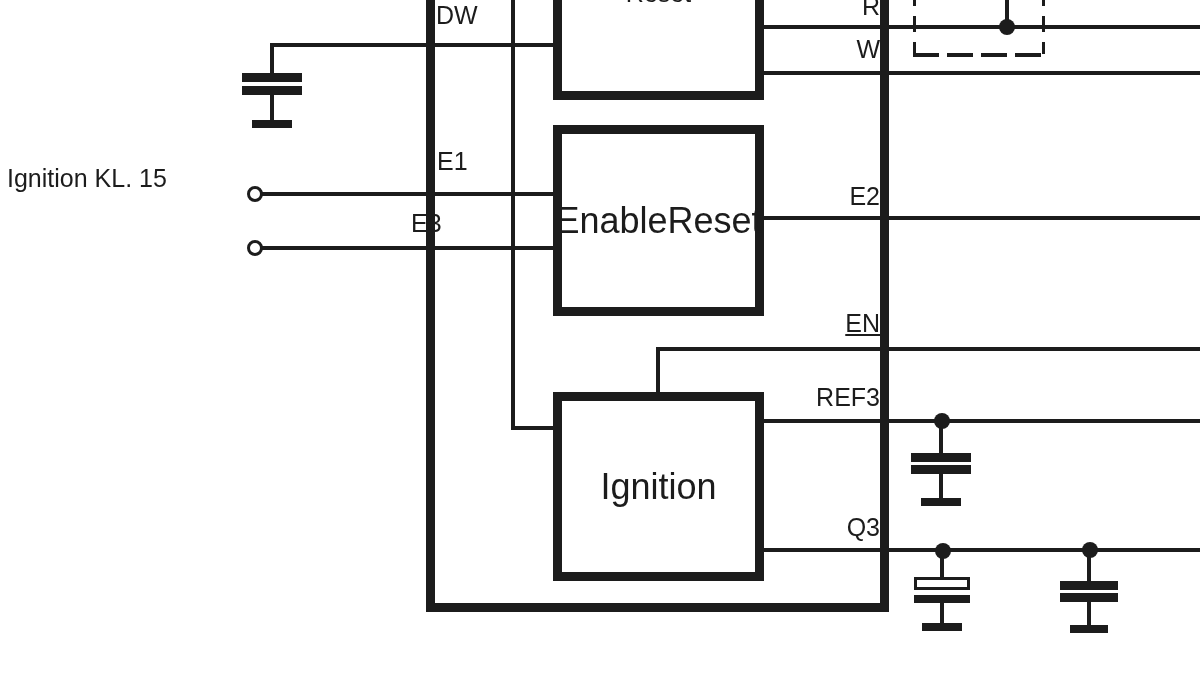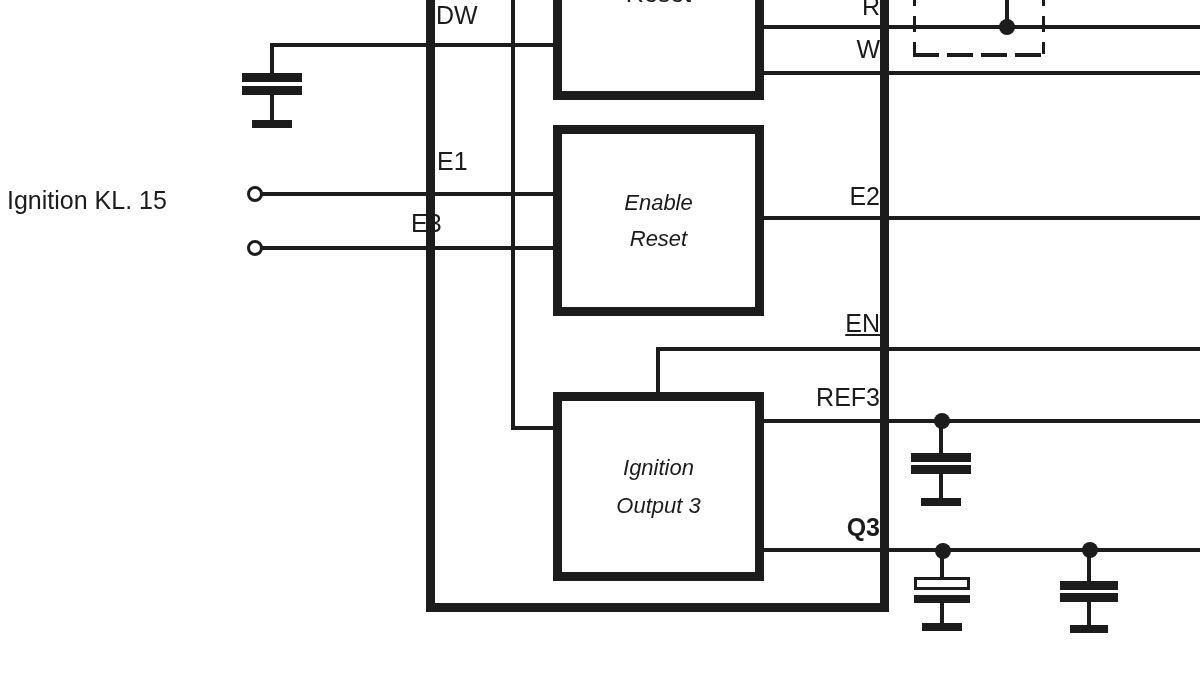--- a/index.html
+++ b/index.html
@@ -17,22 +17,22 @@
   .label { position:absolute; font-size:25px; line-height:1; color:var(--line); white-space:nowrap; }
   .r { text-align:right; }
   .plate { position:absolute; background:var(--line); }
   .plate-hollow { position:absolute; border:3px solid var(--line); background:var(--bg); box-sizing:border-box; }
   .dot { position:absolute; width:16px; height:16px; border-radius:50%; background:var(--line); }
   .term { position:absolute; width:10px; height:10px; border:3px solid var(--line); border-radius:50%; background:var(--bg); }
   .dashv { position:absolute; width:3px;
            background:repeating-linear-gradient(to bottom, var(--line) 0 16px, transparent 16px 26px); }
   .dashh { position:absolute; height:4px;
            background:repeating-linear-gradient(to right, var(--line) 0 26px, transparent 26px 34px); }
-  .blocklabel { position:absolute; display:flex; flex-direction:column; align-items:center; justify-content:center;
-                color:var(--line); font-size:22px; text-align:center;font-style:italic; }
+  .blocklabel { position:absolute; display:flex; align-items:center; justify-content:center;
+                color:var(--line); font-size:36px; text-align:center; }
 </style>
 </head>
 <body>
 
 <div class="stage">
 
   <div class="hw" style="left:270px; top:43px;  width:287px;"></div>
   <div class="hw" style="left:260px; top:192px; width:297px;"></div>
   <div class="hw" style="left:260px; top:246px; width:297px;"></div>
   <div class="hw" style="left:758px; top:25px;  width:442px;"></div>
@@ -57,34 +57,33 @@
   <div class="box" style="left:553px; top:125px; width:211px; height:191px;"></div>
   <div class="box" style="left:553px; top:392px; width:211px; height:189px;"></div>
 
   <div class="label" style="left:553px; top:-19px; width:211px; text-align:center;">Reset</div>
   <div class="blocklabel" style="left:562px; top:134px; width:193px; height:173px; line-height:36px;">
     <span>Enable</span>
     <span>Reset</span>
   </div>
   <div class="blocklabel" style="left:562px; top:401px; width:193px; height:171px; line-height:38px;">
     <span>Ignition</span>
-    <span>Output 3</span>
   </div>
 
   <div class="label" style="left:436px; top:3px;">DW</div>
   <div class="label" style="left:437px; top:149px;">E1</div>
   <div class="label" style="left:411px; top:211px;">E3</div>
   <div class="label r" style="right:320px; top:-6px;">R</div>
   <div class="label r" style="right:320px; top:37px;">W</div>
   <div class="label r" style="right:320px; top:184px;margin-left:8px;">E2</div>
   <div class="label r" style="right:320px; top:311px;text-decoration:underline;">EN</div>
   <div class="label r" style="right:320px; top:385px;">REF3</div>
-  <div class="label r" style="right:320px; top:515px;font-weight:bold;">Q3</div>
+  <div class="label r" style="right:320px; top:515px;">Q3</div>
 
-  <div class="label" style="left:7px; top:188px;">Ignition KL. 15</div>
+  <div class="label" style="left:7px; top:166px;">Ignition KL. 15</div>
   <div class="term" style="left:247px; top:186px;"></div>
   <div class="term" style="left:247px; top:240px;"></div>
 
   <div class="dot" style="left:999px;  top:19px;"></div>
   <div class="dot" style="left:934px;  top:413px;"></div>
   <div class="dot" style="left:935px;  top:543px;"></div>
   <div class="dot" style="left:1082px; top:542px;"></div>
 
   <div>
     <div class="vw" style="left:270px; top:46px; height:27px;"></div>

